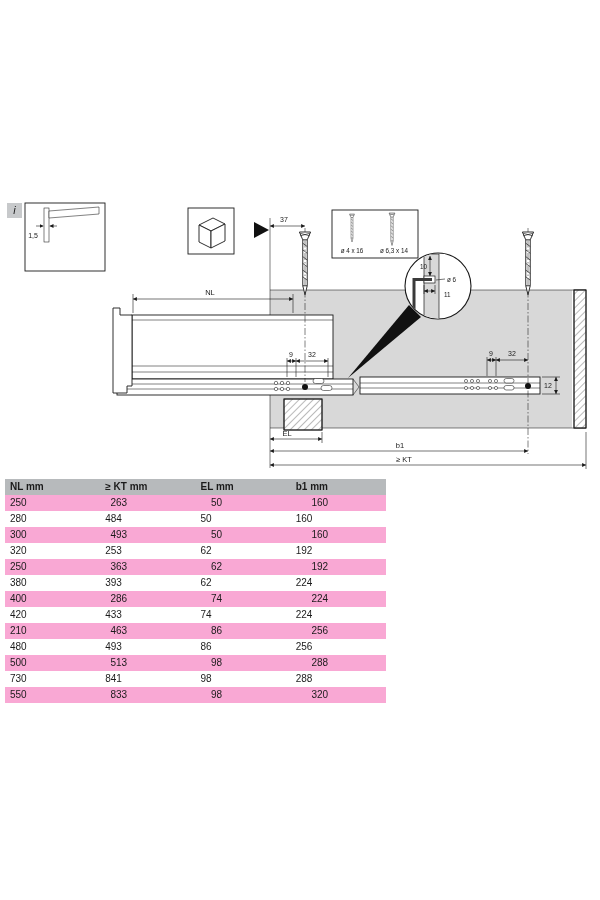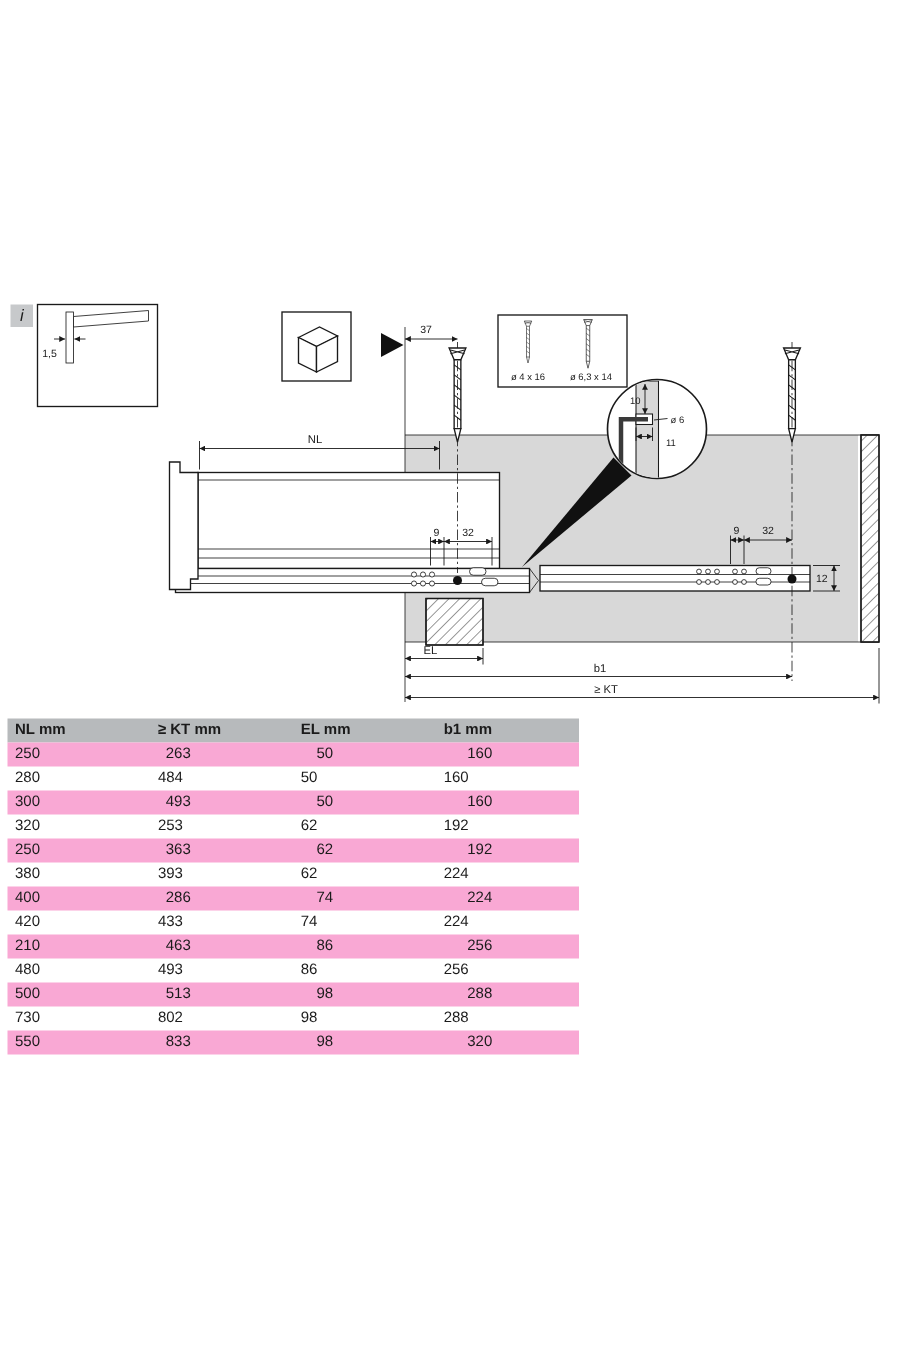--- a/index.html
+++ b/index.html
@@ -289,21 +289,21 @@
       <div class="tcell">256</div>
     </div>
     <div class="trow odd">
       <div class="tcell">500</div>
       <div class="tcell">513</div>
       <div class="tcell">98</div>
       <div class="tcell">288</div>
     </div>
     <div class="trow">
       <div class="tcell">730</div>
-      <div class="tcell">802</div>
+      <div class="tcell">841</div>
       <div class="tcell">98</div>
       <div class="tcell">288</div>
     </div>
     <div class="trow odd">
       <div class="tcell">550</div>
       <div class="tcell">833</div>
       <div class="tcell">98</div>
       <div class="tcell">320</div>
     </div>
   </div>

